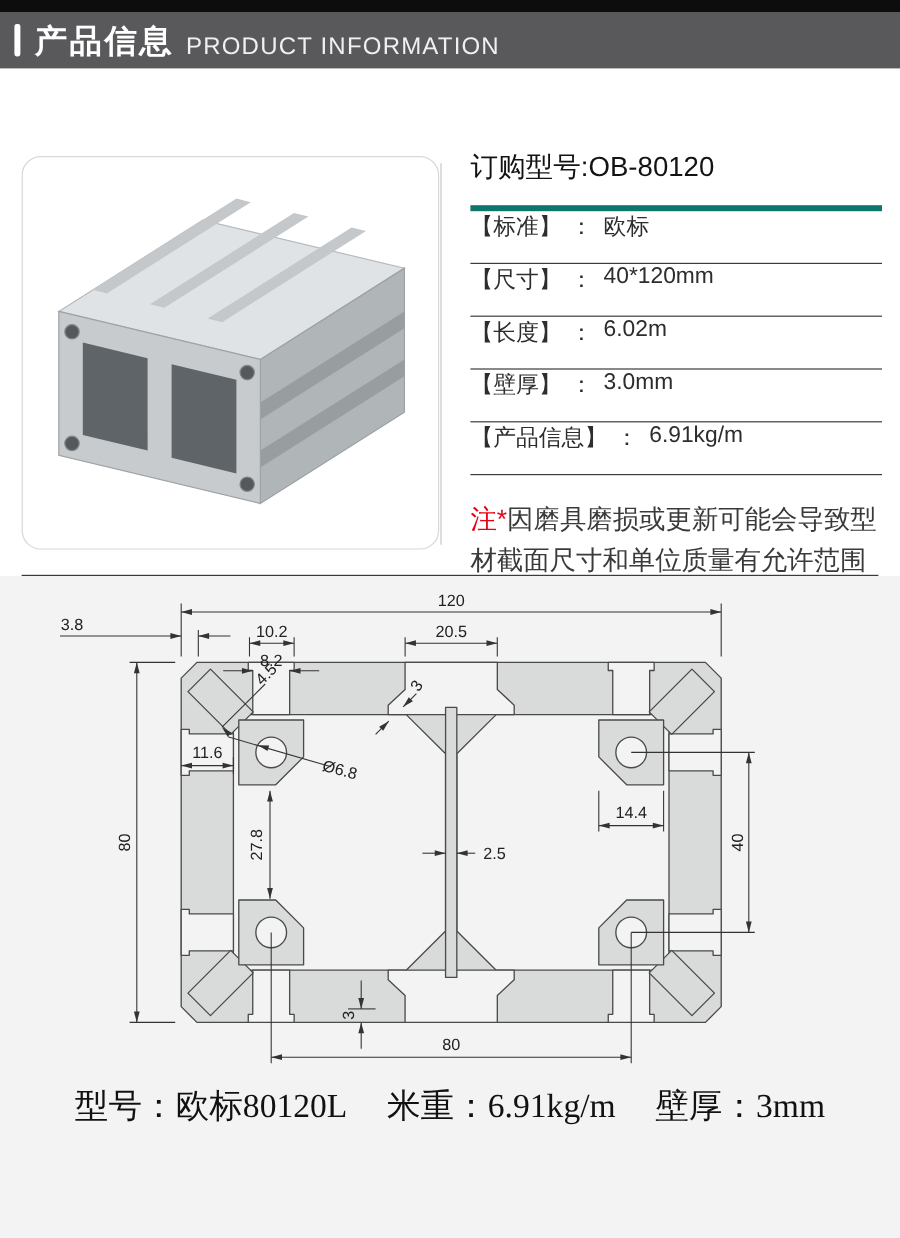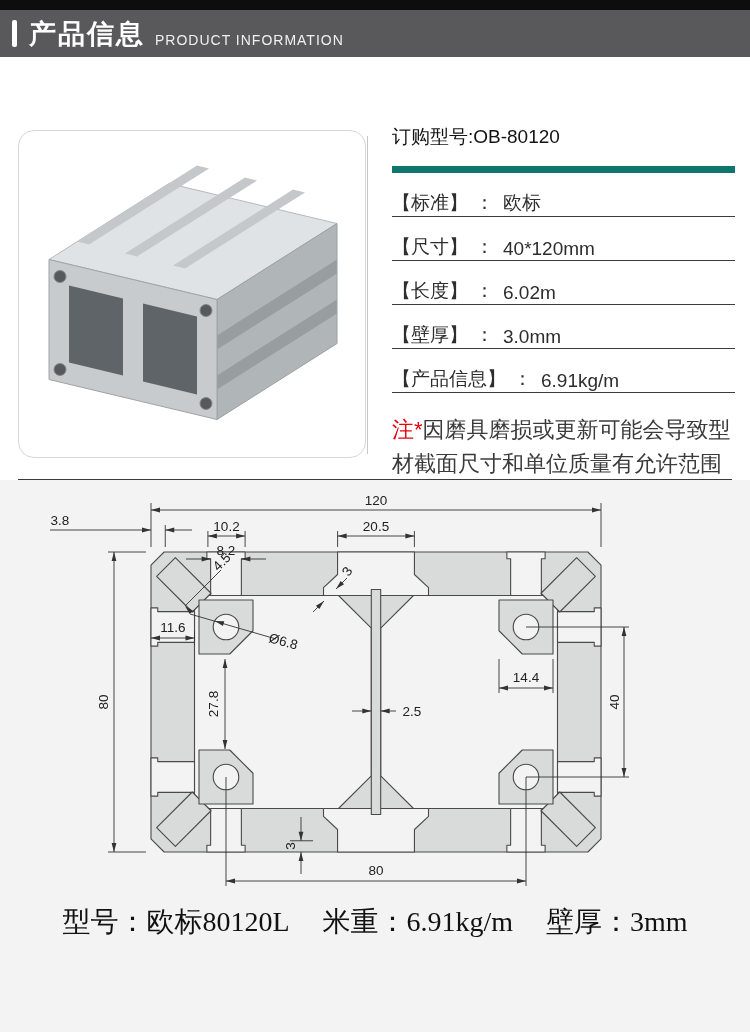--- a/index.html
+++ b/index.html
@@ -4,28 +4,28 @@
 <style>
   html,body{margin:0;padding:0;background:#dcdcdc;}
   .page{position:relative;width:750px;height:1032px;background:#ffffff;overflow:hidden;
         font-family:"Liberation Sans","DejaVu Sans",sans-serif;}
   
   .topstrip{position:absolute;left:0;top:0;width:750px;height:10px;background:#0d0d0d;}
   .titlebar{position:absolute;left:0;top:10px;width:750px;height:47px;background:#59595b;
             display:flex;align-items:center;box-sizing:border-box;padding-left:12px;}
   .tick{width:5px;height:27px;background:#ffffff;border-radius:2px;margin-right:12px;}
   .title-zh{font-size:27px;font-weight:bold;color:#ffffff;letter-spacing:2px;}
-  .title-en{font-size:14px;color:#f0f0f0;margin-left:10px;margin-top:12px;letter-spacing:1px;}
+  .title-en{font-size:20px;color:#f0f0f0;margin-left:10px;margin-top:12px;letter-spacing:1px;}
   
   .photo-card{position:absolute;left:18px;top:130px;width:346px;height:326px;background:#ffffff;
               border:1px solid #d8d8d8;border-radius:16px;}
   .vdivider{position:absolute;left:367px;top:136px;width:1px;height:318px;background:#c7c7c7;}
   .info{position:absolute;left:392px;top:116px;width:343px;}
-  .order{font-size:19px;color:#131313;padding:8px 0 16px 0;border-bottom:7px solid #0f766e;}
-  .spec-row{display:flex;align-items:flex-end;height:43px;border-bottom:1px solid #3c3c3c;
+  .order{font-size:23px;color:#131313;padding:8px 0 16px 0;border-bottom:5px solid #0f766e;}
+  .spec-row{display:flex;align-items:flex-start;height:43px;border-bottom:1px solid #3c3c3c;
             font-size:19px;color:#2d2d2d;}
   .spec-colon{margin:0 9px 0 7px;}
   .note{margin-top:20px;font-size:22px;line-height:1.55;color:#3a3a3a;}
   .note-star{color:#e60012;}
   
   .section-line{position:absolute;left:18px;top:479px;width:714px;height:1px;background:#3a3a3a;}
   .draw-bg{position:absolute;left:0;top:480px;width:750px;height:552px;background:#f2f3f2;}
   #draw{position:absolute;left:20px;top:481px;}
   
   .footer-line{position:absolute;left:0;top:903px;width:750px;text-align:center;

